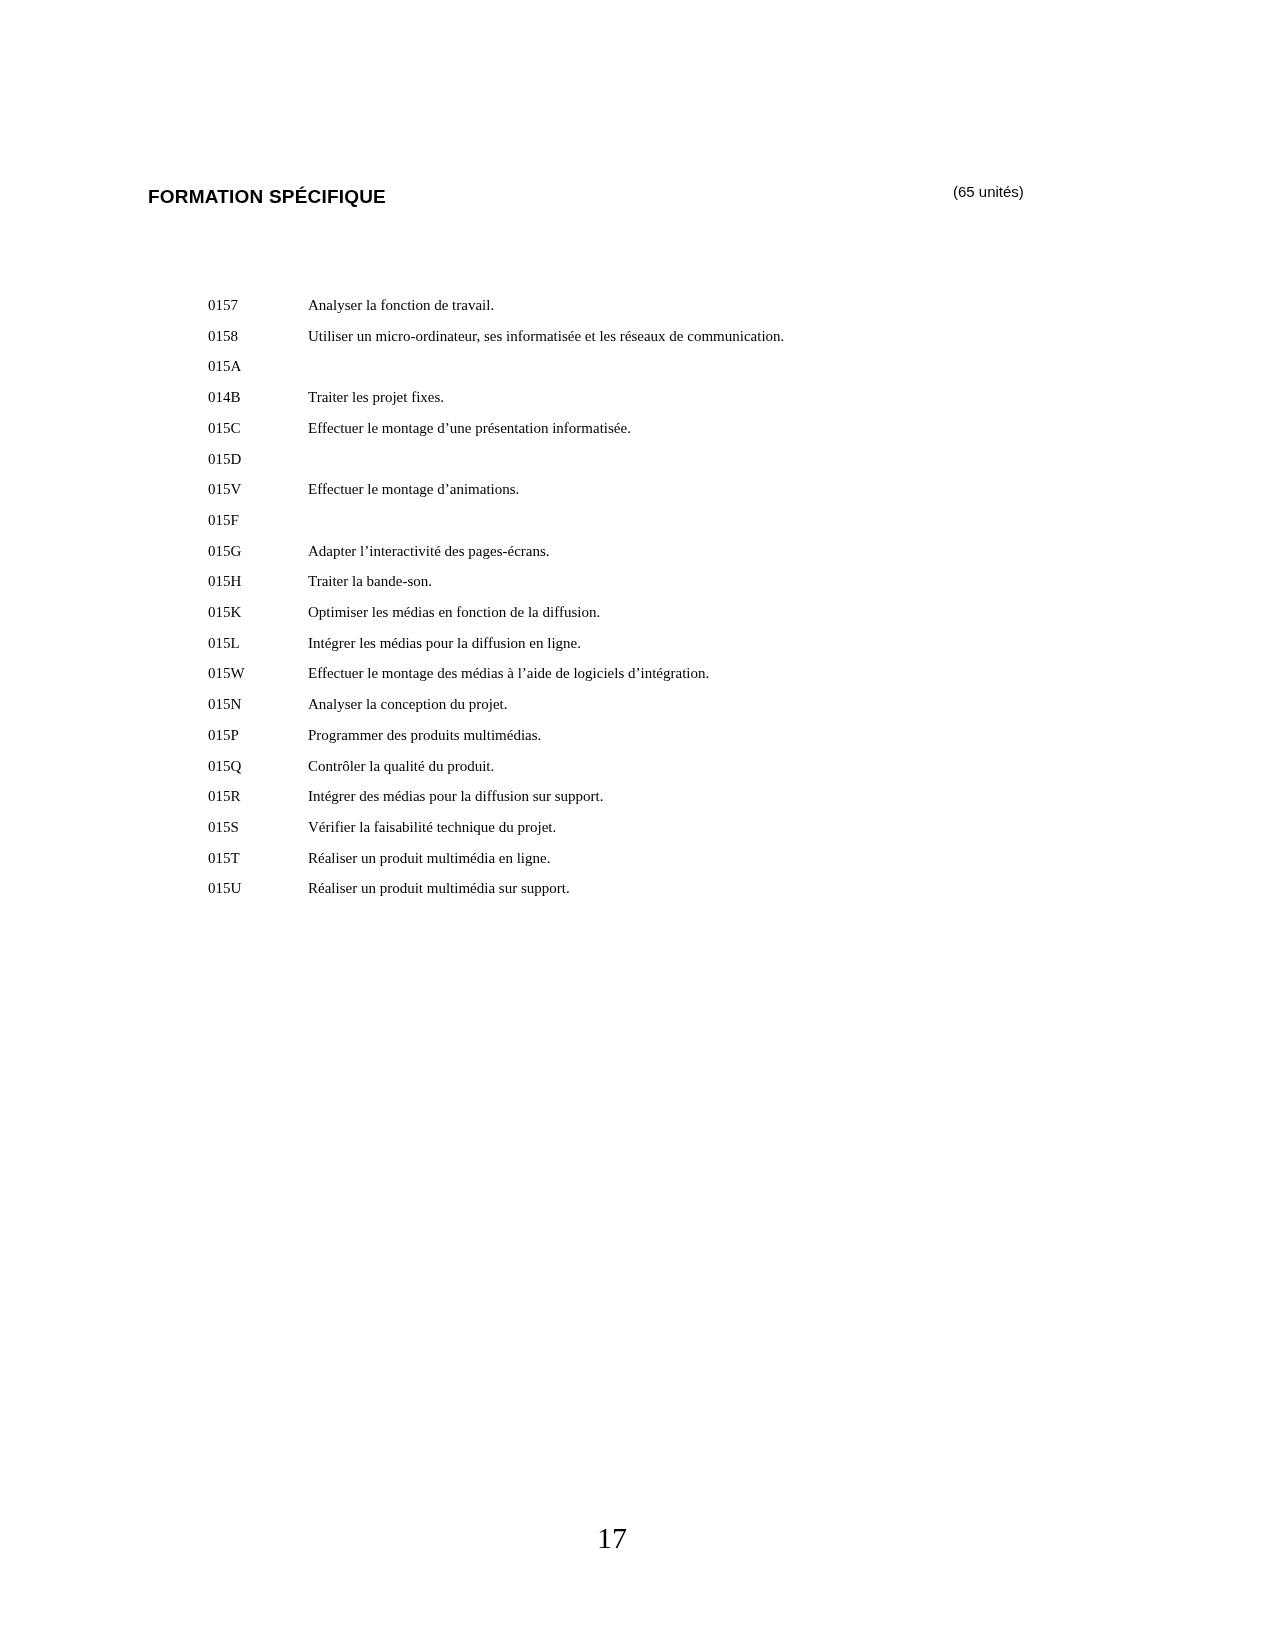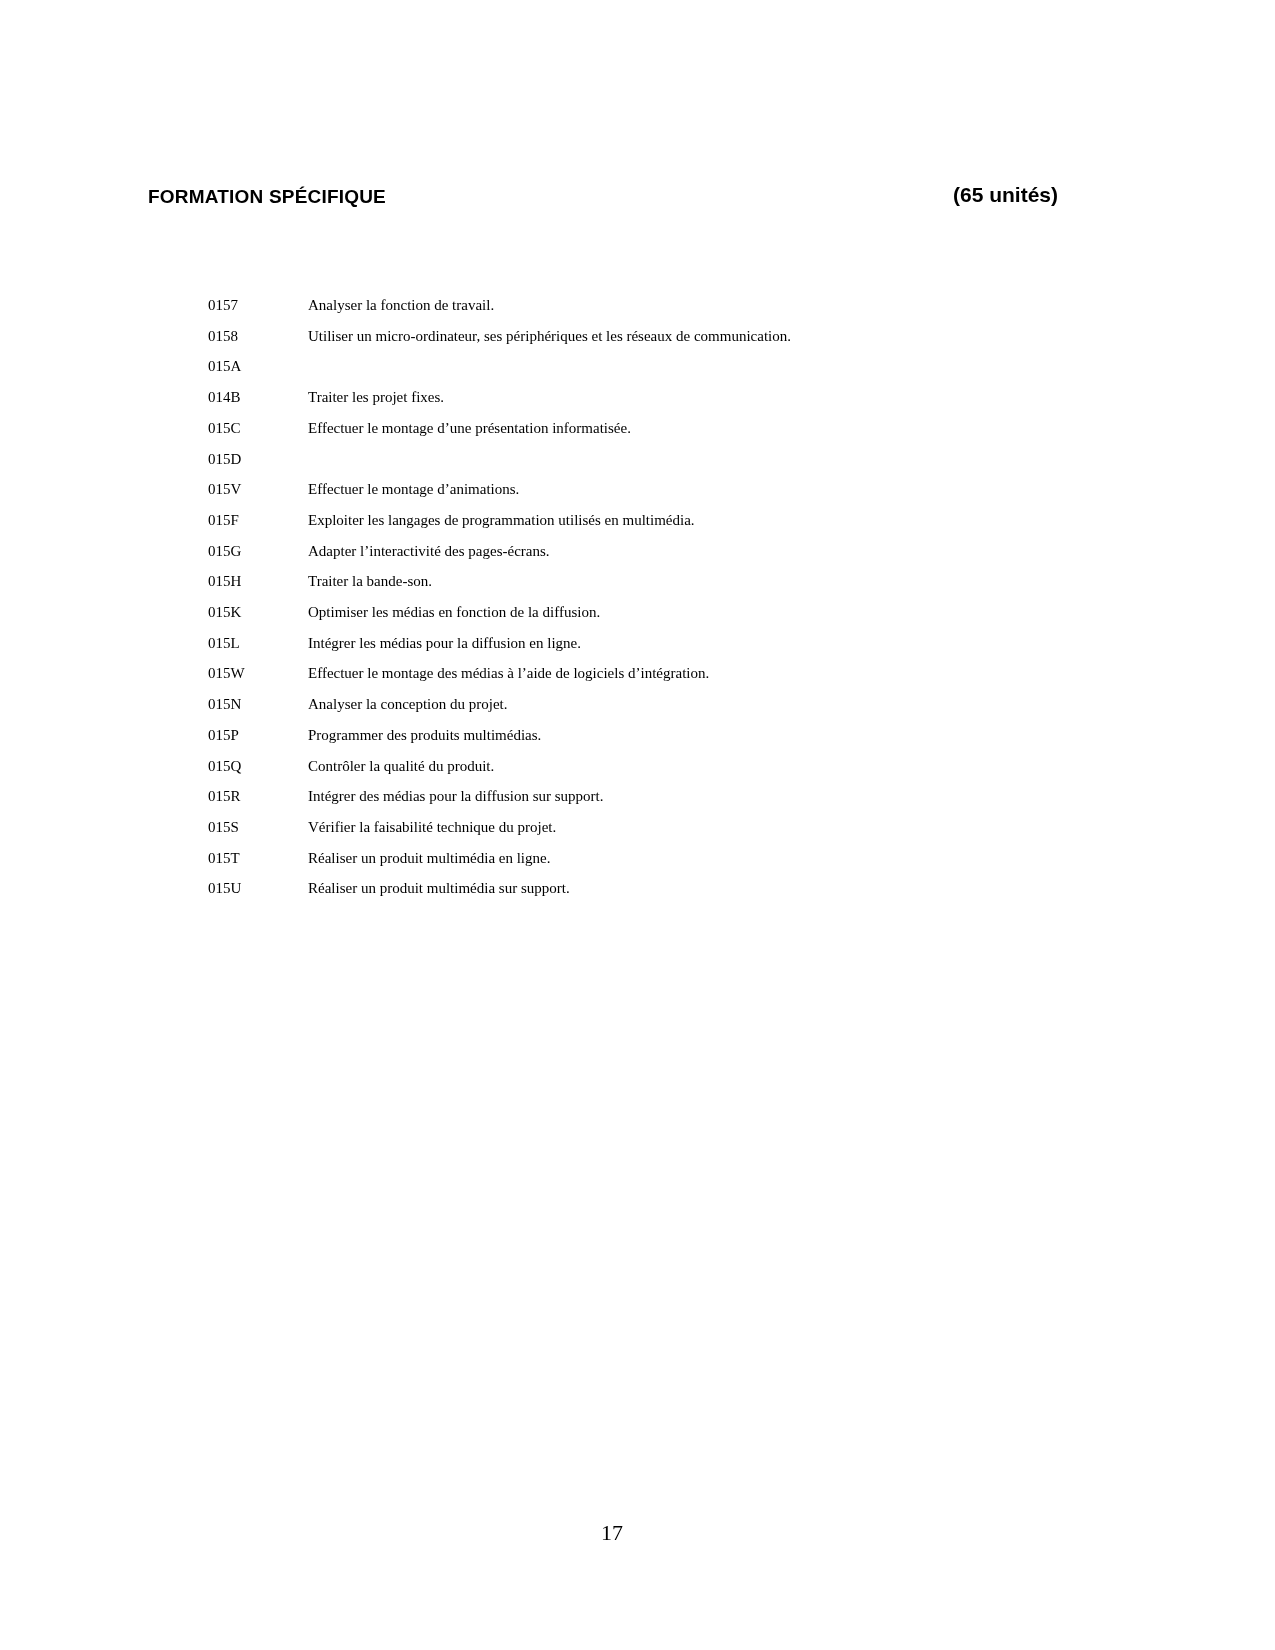--- a/index.html
+++ b/index.html
@@ -25,22 +25,22 @@
     font-size: 19px;
     line-height: 1;
     letter-spacing: 0.2px;
     white-space: nowrap;
   }
   .units-label {
     position: absolute;
     left: 953px;
     top: 184px;
     font-family: "Liberation Sans", sans-serif;
-    font-weight: bold;
-    font-size: 21px;
+    font-weight: normal;
+    font-size: 15px;
     line-height: 1;
     white-space: nowrap;
   }
   .course-list {
     position: absolute;
     left: 208px;
     top: 290px;
     width: 920px;
   }
   .course-row {
@@ -55,42 +55,42 @@
   }
   .course-title {
     flex: 1 1 auto;
   }
   .page-number {
     position: absolute;
     left: 552px;
     top: 1521px;
     width: 120px;
     text-align: center;
-    font-size: 22px;
+    font-size: 30px;
     line-height: 1.1;
   }
 </style>
 </head>
 <body>
 
 <div class="page">
 
   <span class="section-title">FORMATION SPÉCIFIQUE</span>
 
   <span class="units-label">(65 unités)</span>
 
   <div class="course-list" id="course-list">
     <div class="course-row">
       <span class="course-code">0157</span>
       <span class="course-title">Analyser la fonction de travail.</span>
     </div>
 
     <div class="course-row">
       <span class="course-code">0158</span>
-      <span class="course-title">Utiliser un micro-ordinateur, ses périphériques et les réseaux de communication.</span>
+      <span class="course-title">Utiliser un micro-ordinateur, ses informatisée et les réseaux de communication.</span>
     </div>
 
 
     <div class="course-row">
       <span class="course-code">015A</span>
     </div>
 
     <div class="course-row">
       <span class="course-code">014B</span>
       <span class="course-title">Traiter les projet fixes.</span>
@@ -105,21 +105,20 @@
       <span class="course-code">015D</span>
     </div>
 
     <div class="course-row">
       <span class="course-code">015V</span>
       <span class="course-title">Effectuer le montage d’animations.</span>
     </div>
 
     <div class="course-row">
       <span class="course-code">015F</span>
-      <span class="course-title">Exploiter les langages de programmation utilisés en multimédia.</span>
     </div>
 
     <div class="course-row">
       <span class="course-code">015G</span>
       <span class="course-title">Adapter l’interactivité des pages-écrans.</span>
     </div>
 
     <div class="course-row">
       <span class="course-code">015H</span>
       <span class="course-title">Traiter la bande-son.</span>

